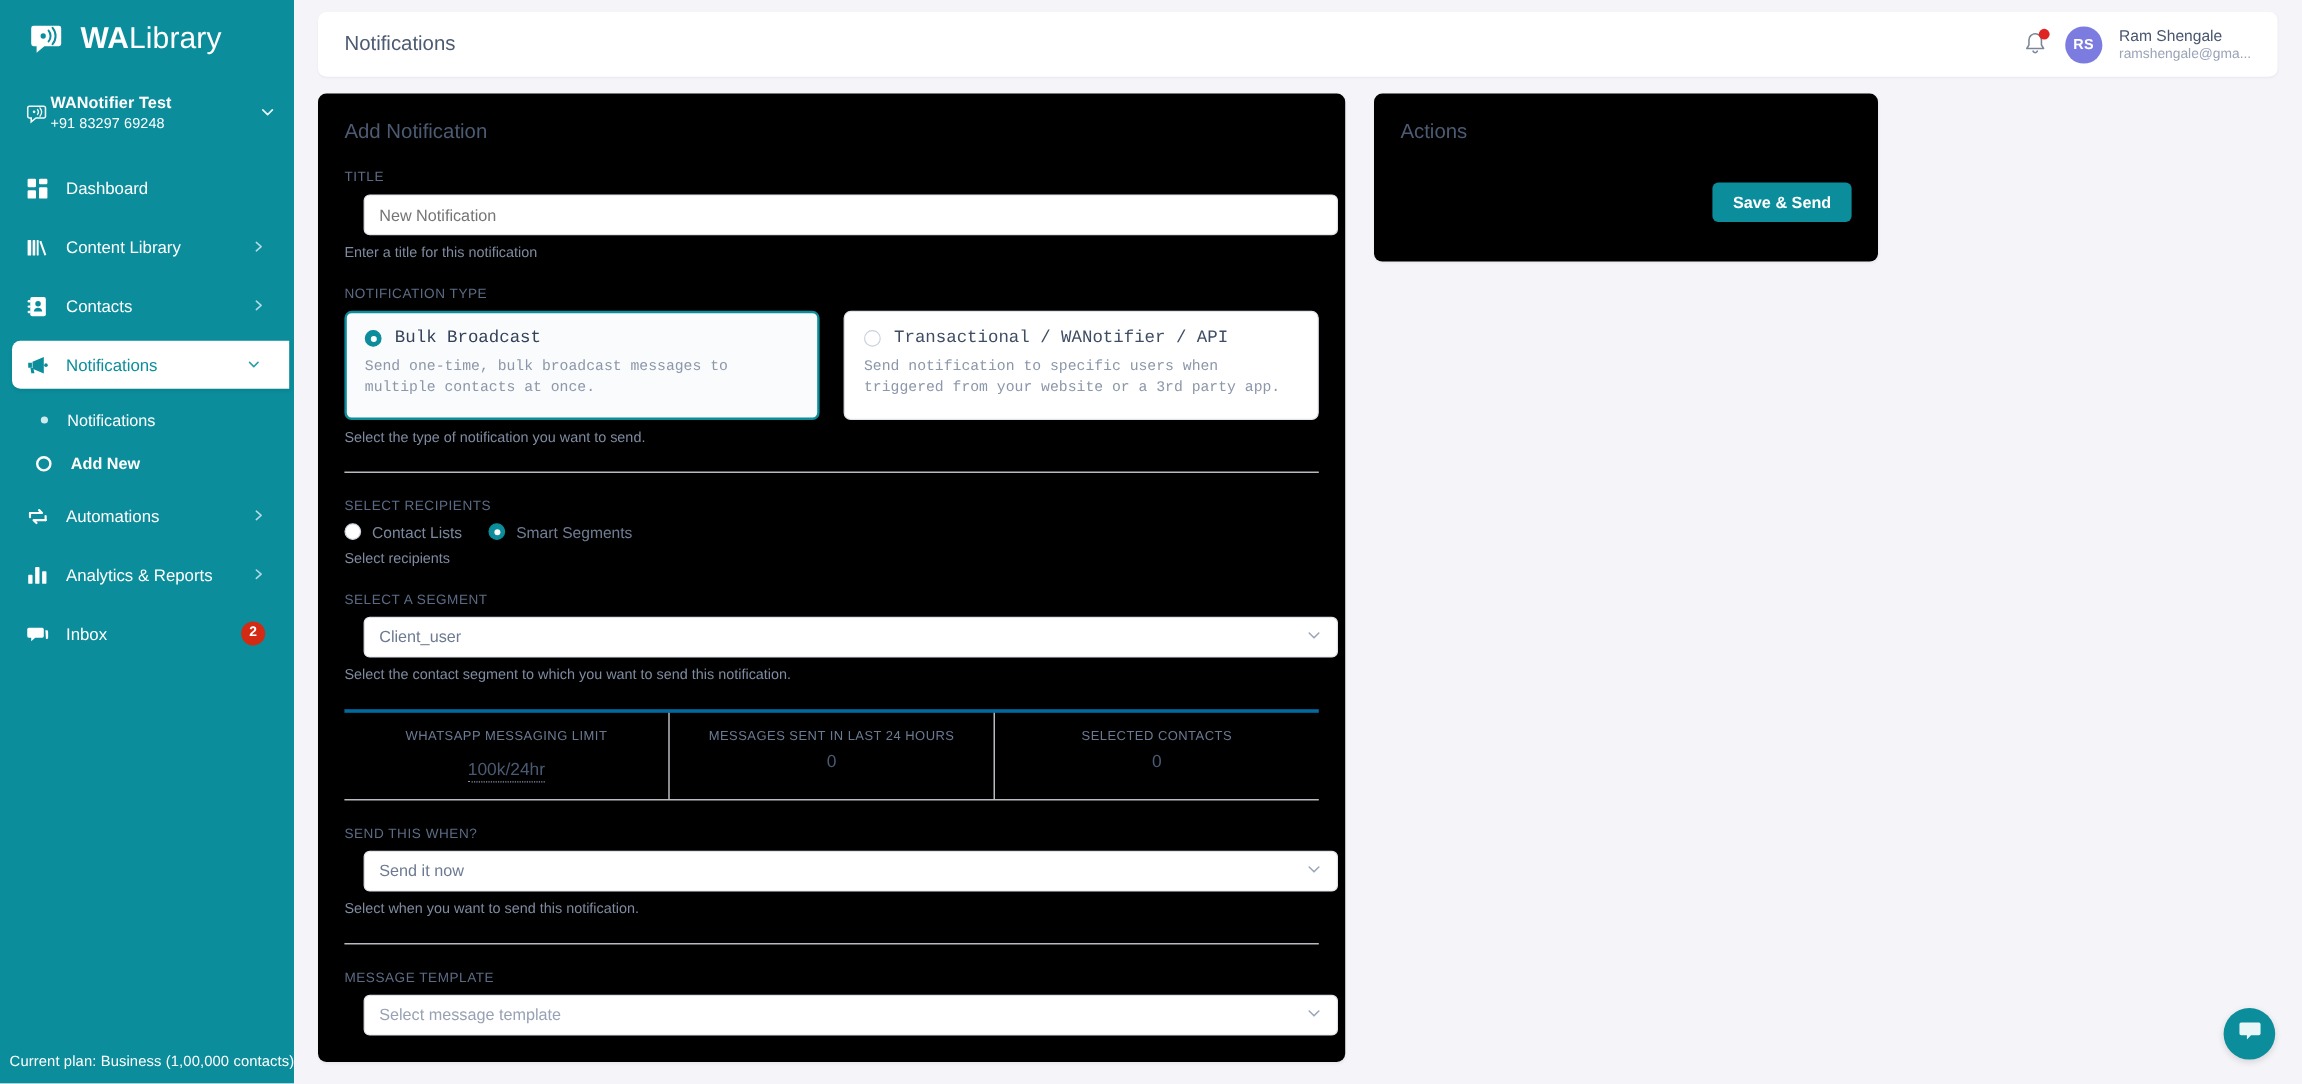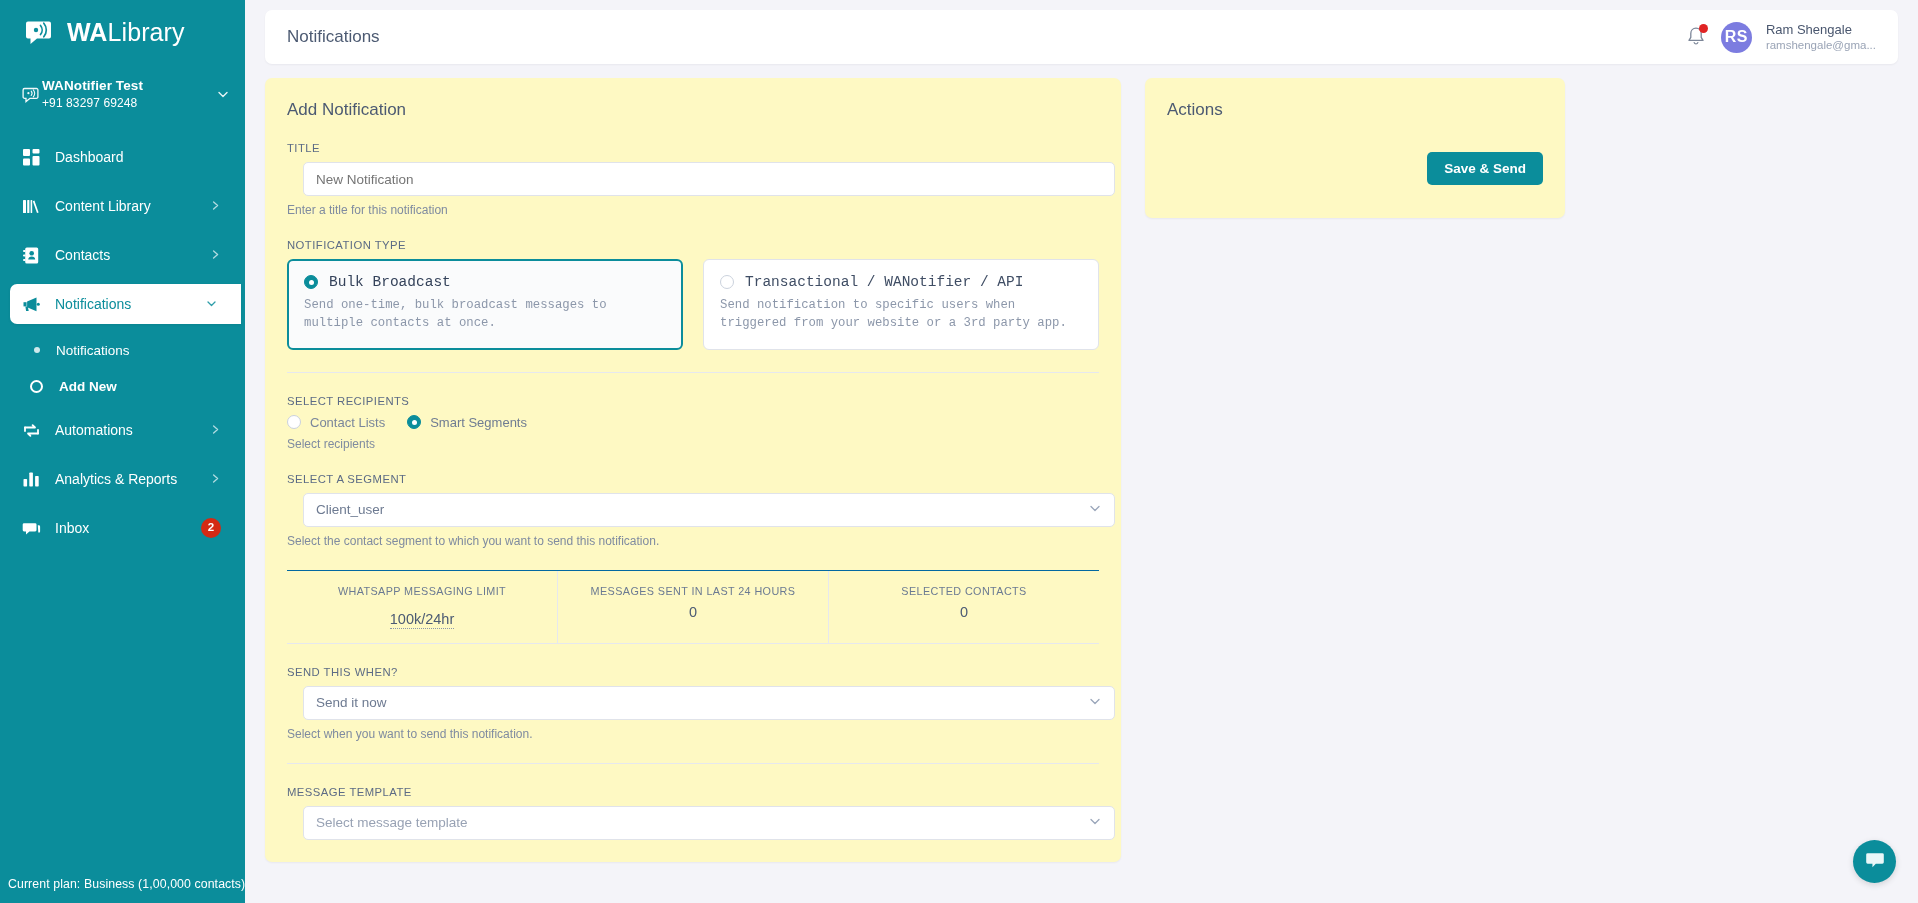--- a/index.html
+++ b/index.html
@@ -122,29 +122,29 @@
     box-shadow: 0 1px 2px rgba(16,24,40,.05);
   }
   .page-title { font-size: 17px; font-weight: 400; color: #4c5a72; flex: 1 1 auto; }
   .topbar-right { display: flex; align-items: center; gap: 14px; }
   .bell-wrap { position: relative; width: 22px; height: 24px; cursor: pointer; }
   .bell-dot { position: absolute; right: -1px; top: -1px; width: 9px; height: 9px; border-radius: 50%; background: #e02424; }
   .avatar {
     width: 31px; height: 31px; border-radius: 50%;
     background: #7c7ce0; color: #fff;
     display: flex; align-items: center; justify-content: center;
-    font-size: 16px; font-weight: 600; letter-spacing: .4px;
+    font-size: 12px; font-weight: 600; letter-spacing: .4px;
   }
   .user-meta { line-height: 1.25; }
   .user-name { font-size: 13px; color: #49566e; font-weight: 400; }
   .user-mail { font-size: 11.5px; color: #9aa4b6; }
 
   .content { display: flex; gap: 24px; margin-top: 14px; align-items: flex-start; }
   .card {
-    background: #fef9c3;
+    background: #000000;
     border-radius: 7px;
     box-shadow: 0 1px 2px rgba(16,24,40,.05);
   }
   .card-left { flex: 0 0 856px; width: 856px; padding: 22px 22px 0 22px; }
   .card-right { flex: 0 0 420px; width: 420px; padding: 22px 22px 26px 22px; min-height: 140px; }
 
   .card-h { font-size: 17px; color: #4c5a72; font-weight: 400; margin-bottom: 22px; }
 
   .flabel {
     font-size: 11.3px;
@@ -201,21 +201,21 @@
   }
   .radio.on { border: 1.5px solid #0b8d9b; background: #0b8d9b; }
   .radio.on::after { content: ""; width: 5px; height: 5px; border-radius: 50%; background: #fff; }
 
   .inline-radios { display: flex; align-items: center; gap: 22px; }
   .inline-radio { display: flex; align-items: center; gap: 9px; cursor: pointer; font-size: 13px; color: #7a869b; }
   .inline-radio.on { color: #6f7c92; }
 
   .stats {
     display: flex;
-    border-top: 1px solid #0369a1;
+    border-top: 3px solid #0369a1;
     border-bottom: 1px solid #e6e8ee;
     margin: 22px 0 0 0;
   }
   .stat { flex: 1 1 0; text-align: center; padding: 14px 6px 14px 6px; }
   .stat + .stat { border-left: 1px solid #e6e8ee; }
   .stat-k { font-size: 10.8px; letter-spacing: .4px; color: #6b7a92; text-transform: uppercase; }
   .stat-v { font-size: 14.5px; color: #4b5a73; margin-top: 7px; font-weight: 400; }
   .stat-v.dotted { border-bottom: 1px dotted #8b97aa; display: inline-block; padding-bottom: 1px; }
 
   .btn-primary {
@@ -453,20 +453,21 @@
 
             <div class="type-card">
               <div class="type-head">
                 <span class="radio"></span>
                 <span class="type-title">Transactional / WANotifier / API</span>
               </div>
               <div class="type-desc">Send notification to specific users when triggered from your website or a 3rd party app.</div>
             </div>
 
           </div>
+          <div class="fhelp">Select the type of notification you want to send.</div>
         </div>
 
         <div class="hr"></div>
 
         <div class="grp">
           <div class="flabel">SELECT RECIPIENTS</div>
           <div class="inline-radios">
             <span class="inline-radio">
               <span class="radio"></span>
               <span>Contact Lists</span>

